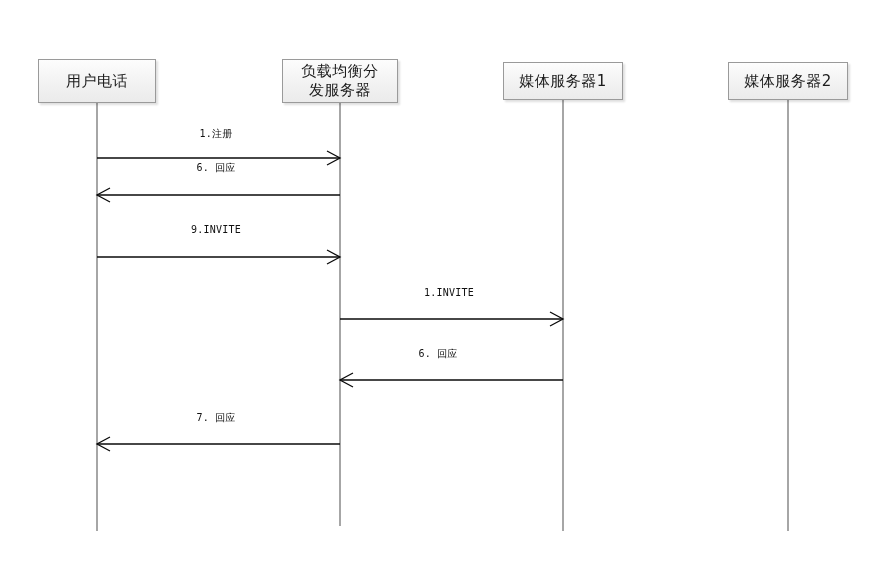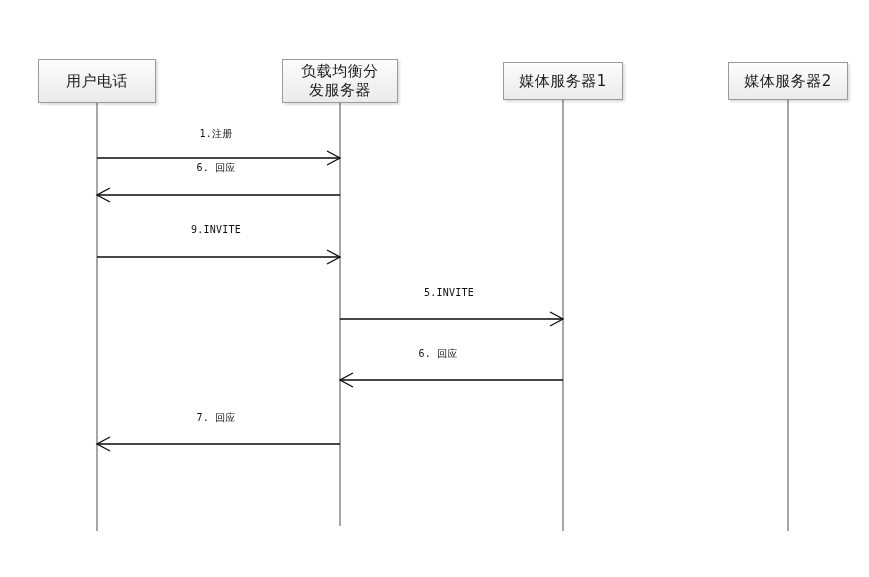--- a/index.html
+++ b/index.html
@@ -95,18 +95,18 @@
       <div class="participant-box" style="left: 38px; top: 59px; width: 118px; height: 44px;"><span>用户电话</span></div>
       <div class="participant-box" style="left: 282px; top: 59px; width: 116px; height: 44px;"><span>负载均衡分
 发服务器</span></div>
       <div class="participant-box" style="left: 503px; top: 62px; width: 120px; height: 38px;"><span>媒体服务器1</span></div>
       <div class="participant-box" style="left: 728px; top: 62px; width: 120px; height: 38px; text-align: center;"><span>媒体服务器2</span></div>
     </div>
   <div id="labels-layer">
       <div class="msg-label" style="left: 216px; top: 142px; transform: translate(-50%, -100%);">1.注册</div>
       <div class="msg-label" style="left: 216px; top: 176px; transform: translate(-50%, -100%);">6. 回应</div>
       <div class="msg-label" style="left: 216px; top: 238px; transform: translate(-50%, -100%);">9.INVITE</div>
-      <div class="msg-label" style="left: 449px; top: 301px; transform: translate(-50%, -100%);">5.INVITE</div>
+      <div class="msg-label" style="left: 449px; top: 301px; transform: translate(-50%, -100%);">1.INVITE</div>
       <div class="msg-label" style="left: 438px; top: 362px; transform: translate(-50%, -100%);">6. 回应</div>
       <div class="msg-label" style="left: 216px; top: 426px; transform: translate(-50%, -100%);">7. 回应</div>
     </div>
 
 </div>
 
 </body></html>

